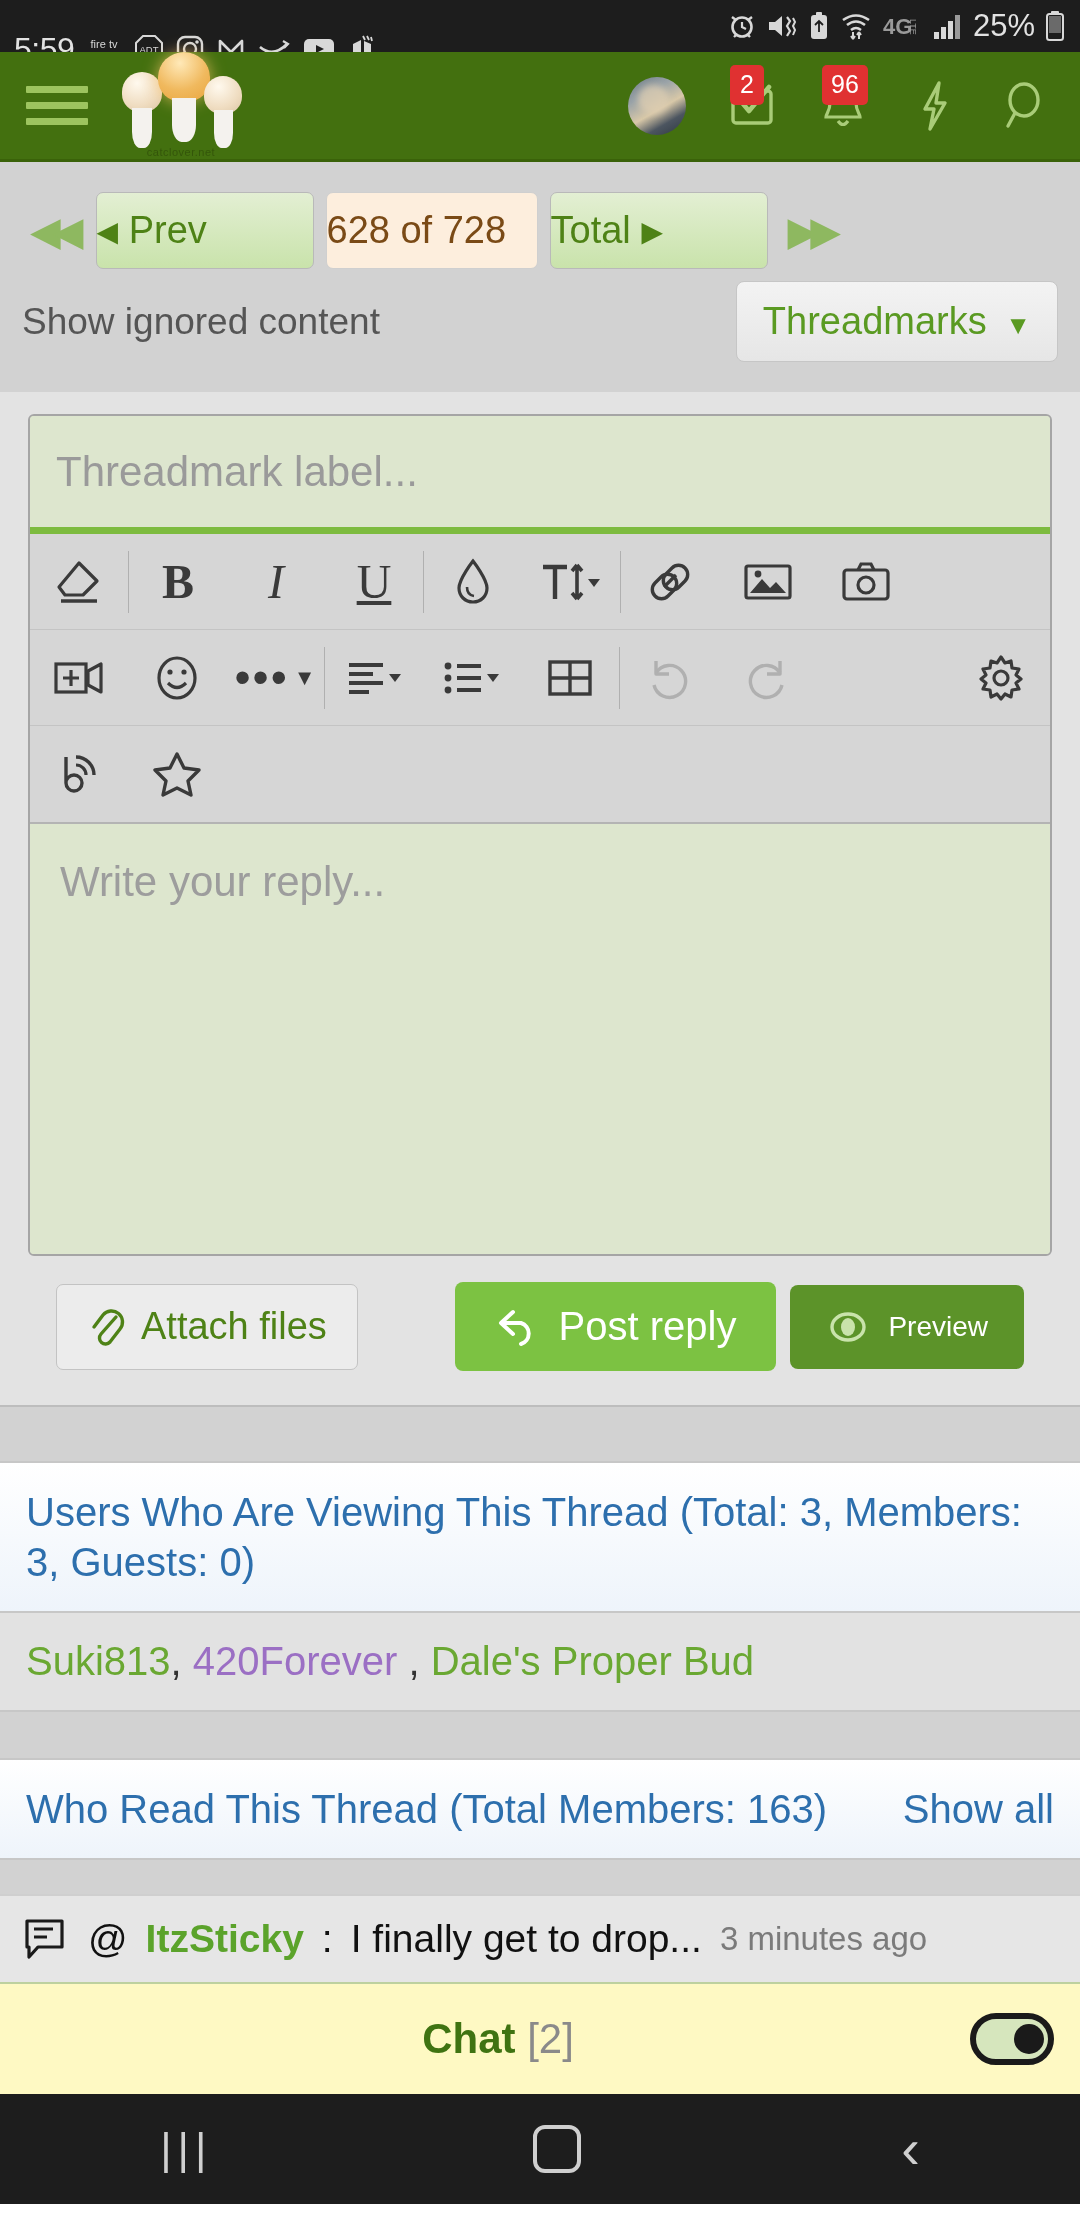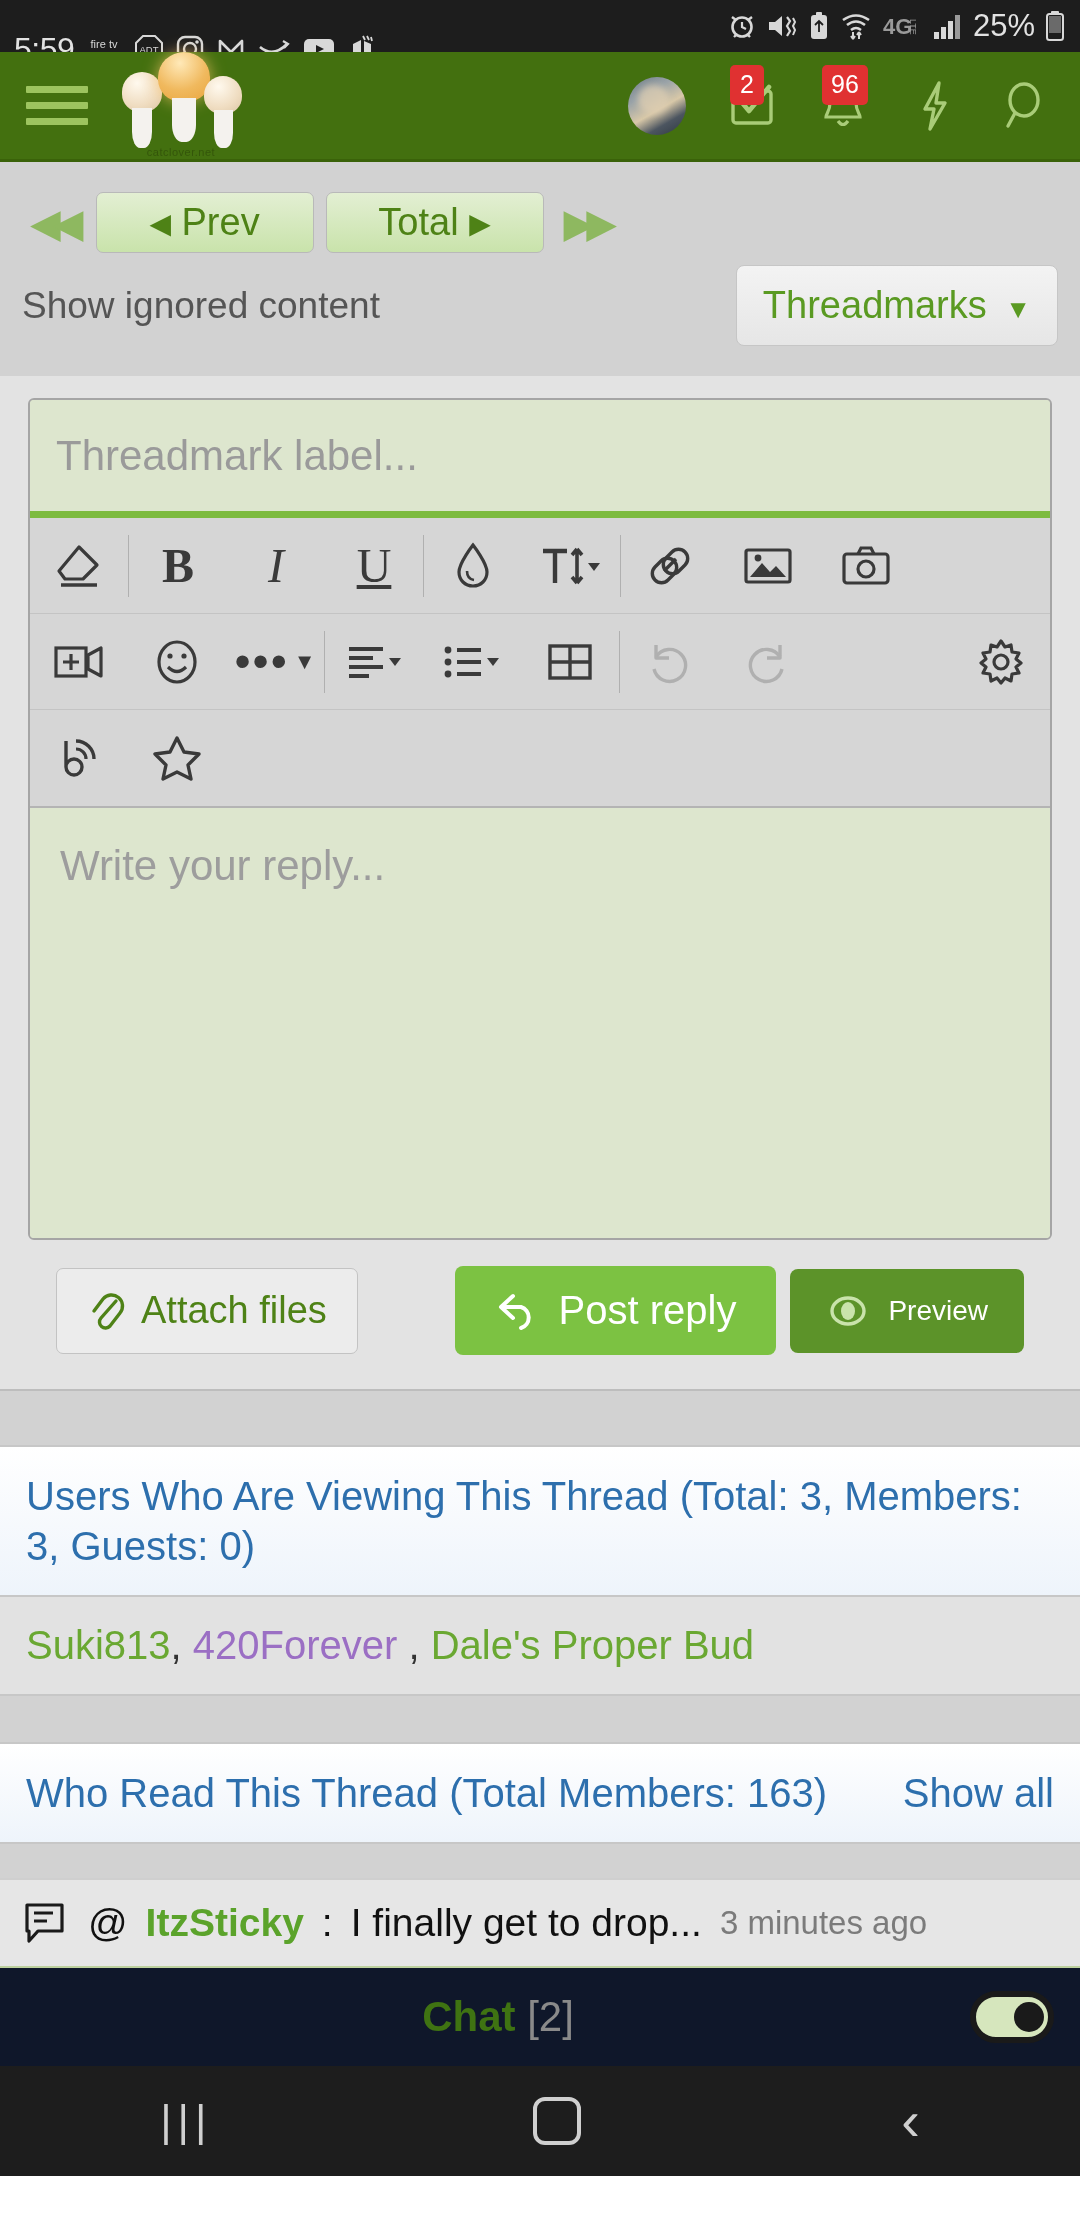--- a/index.html
+++ b/index.html
@@ -67,21 +67,21 @@
   
   .page-wrap { width: 1080px; background: #d2d2d2; }
 
   .pagenav {
     display: flex; align-items: center; gap: 12px;
     padding: 30px 22px 8px 22px;
   }
   .pn-arrow { color: #8eb860; font-size: 40px; line-height: 1; padding: 0 8px; letter-spacing: -8px; }
   .pn-btn {
     border: 1px solid #b9b9b9; border-radius: 7px;
-    padding: 8px 0; min-width: 218px; text-align: center;
+    padding: 16px 0; min-width: 218px; 
     font-size: 38px; color: #4e8216;
     background: linear-gradient(#e3efd3,#c9e3ab);
   }
   .pn-btn.current {
     background: #fdeedd; color: #7a4a16; border-color: #cfcfcf;
     min-width: 212px;
   }
   .pn-caret { font-size: 28px; vertical-align: 2px; }
 
   .subrow {
@@ -177,22 +177,22 @@
 
   
   .chat-msg {
     background: #e6e6e6; border-top: 2px solid #cfcfcf;
     display: flex; align-items: center; gap: 18px;
     padding: 20px 22px; font-size: 39px; color: #111;
   }
   .chat-user { color: #5ba32b; font-weight: bold; }
   .chat-time { color: #7b7b7b; font-size: 33px; }
   .chat-bar {
-    background: #0f172a; border-top: 2px solid #bdd19f;
-    height: 100px; display: flex; align-items: center;
+    background: #fef9c3; border-top: 2px solid #bdd19f;
+    height: 112px; display: flex; align-items: center;
     padding: 7px 26px; position: relative;
   }
   .chat-title { flex: 1; text-align: center; font-size: 42px; color: #3f7312; font-weight: bold; }
   .chat-count { color: #8a8a8a; font-weight: normal; }
   .toggle {
     width: 84px; height: 52px; border-radius: 26px;
     border: 6px solid #1a1a1a; background: #d6e6bd;
     display: flex; align-items: center; justify-content: flex-end;
     padding-right: 4px;
   }
@@ -373,20 +373,21 @@
 </div>
 
 <div class="page-wrap">
 
   <div class="pagenav">
     <span class="pn-arrow">◀◀</span>
     <div class="pn-btn">
       <span class="pn-caret">◀</span>
       <span>Prev</span>
     </div>
+    <div class="pn-btn current">628 of 728</div>
     <div class="pn-btn">
       <span>Total</span>
       <span class="pn-caret">▶</span>
     </div>
     <span class="pn-arrow">▶▶</span>
   </div>
 
   <div class="subrow">
     <span class="ignored">Show ignored content</span>
     <div class="threadmarks-btn">

